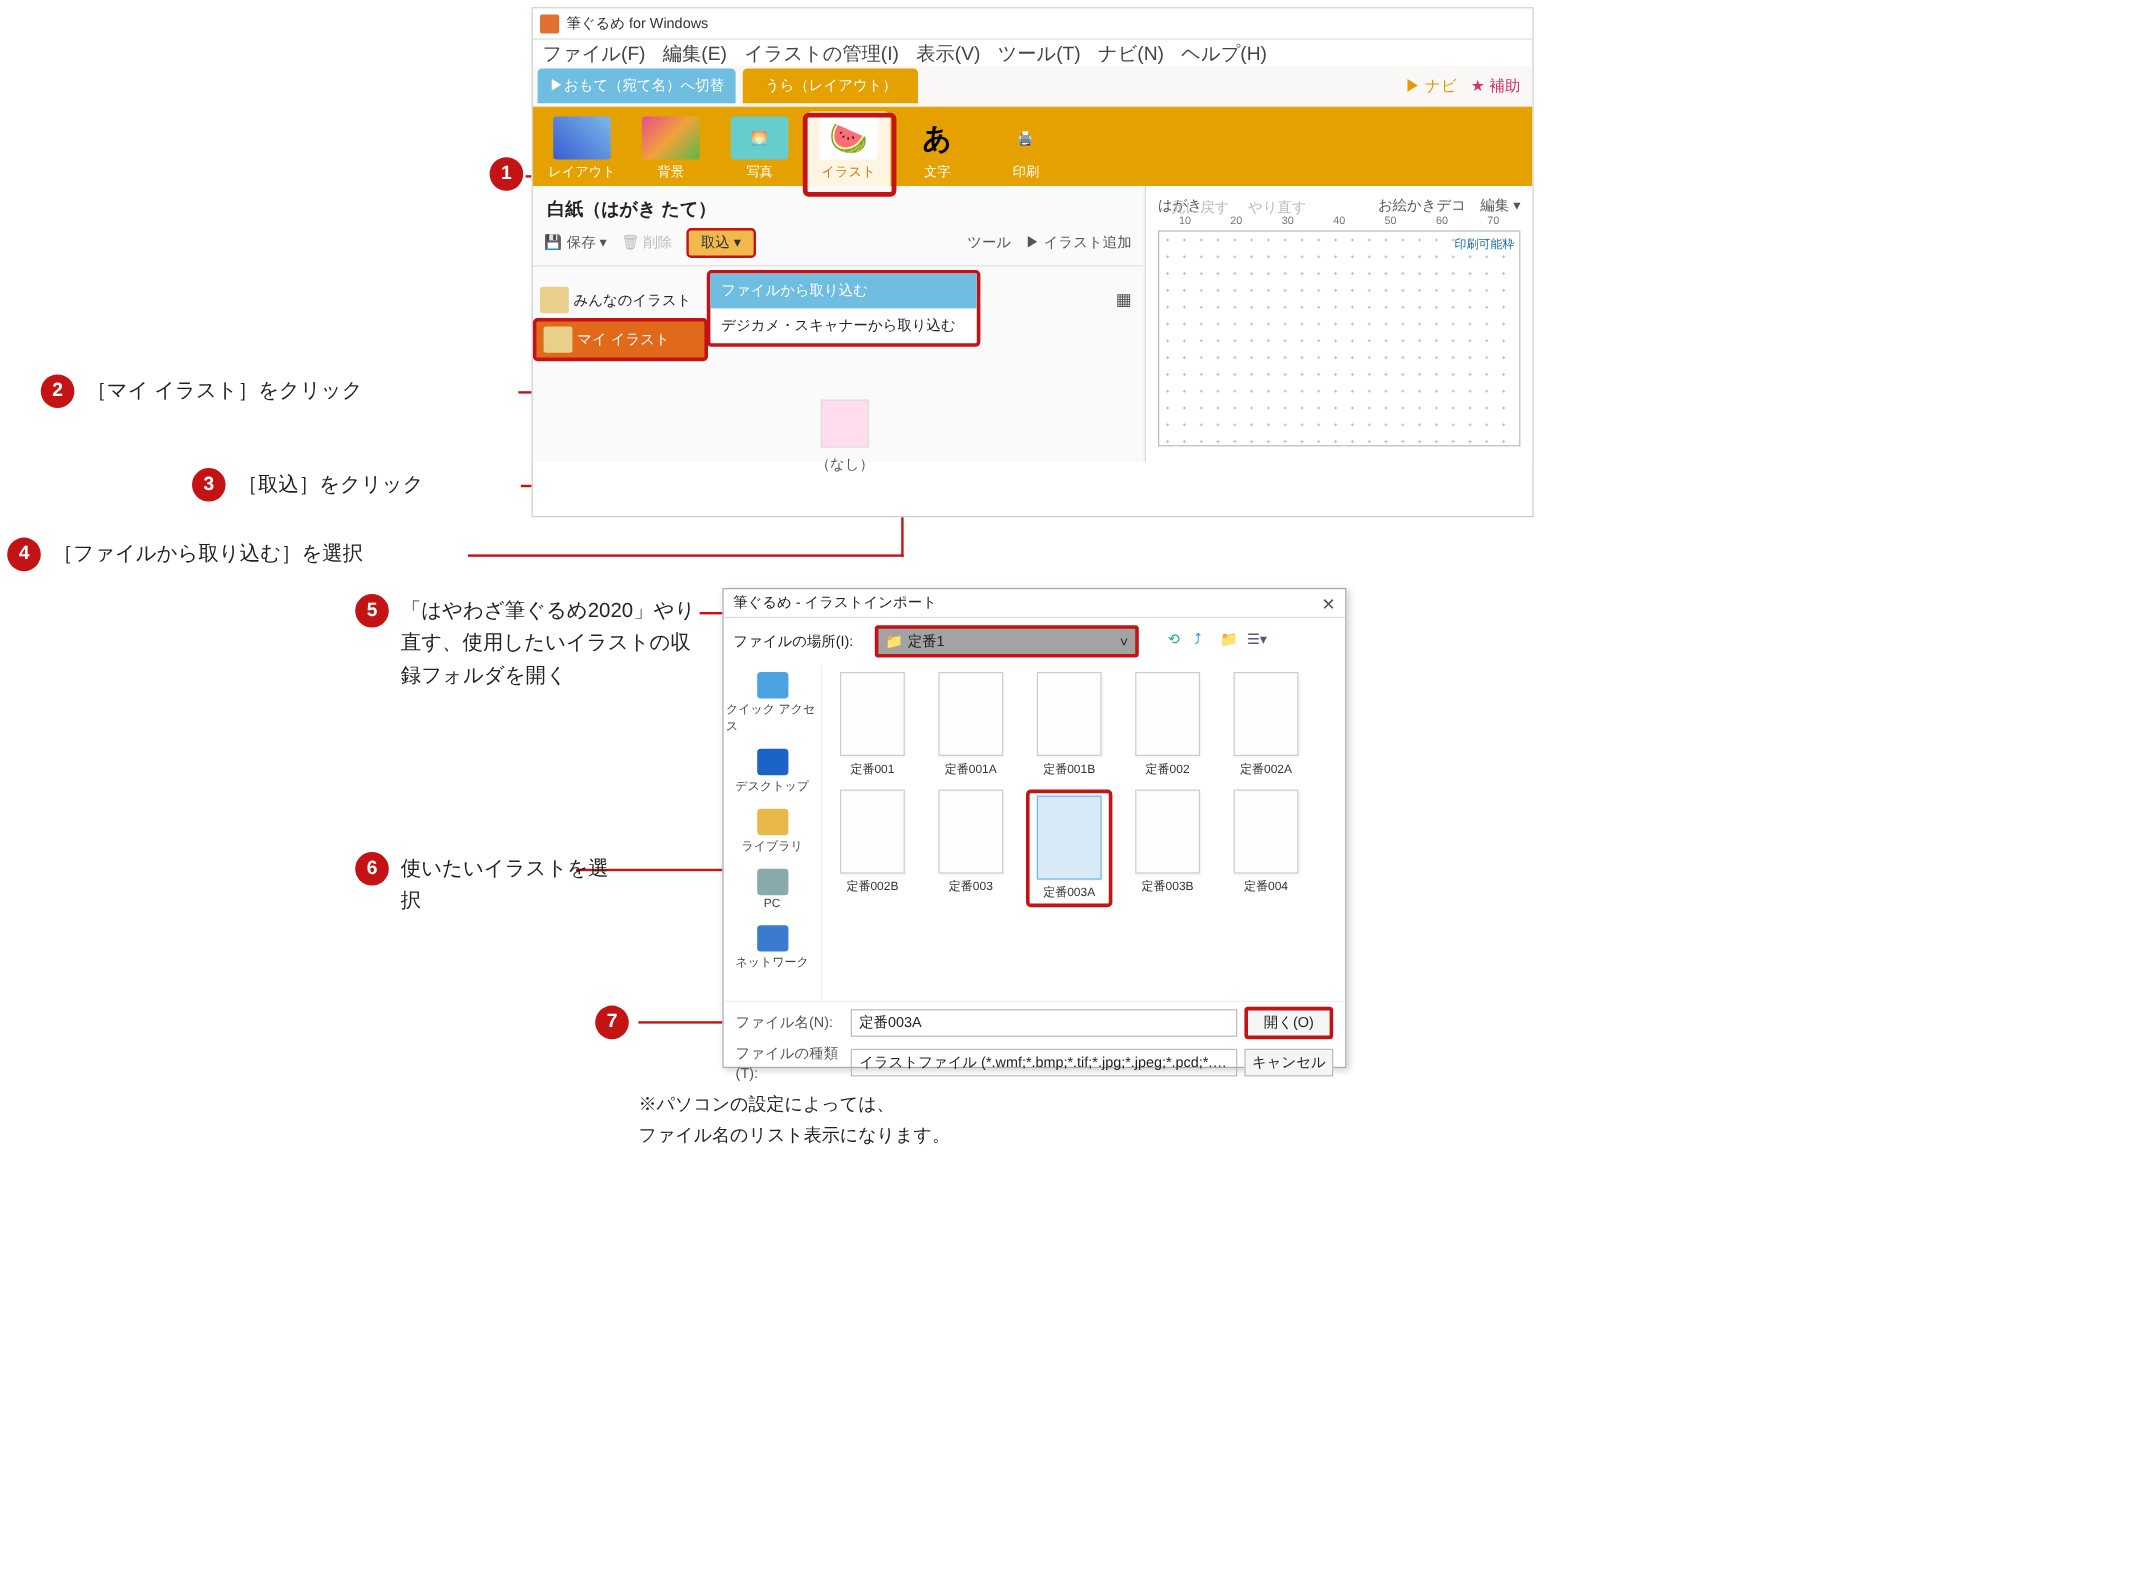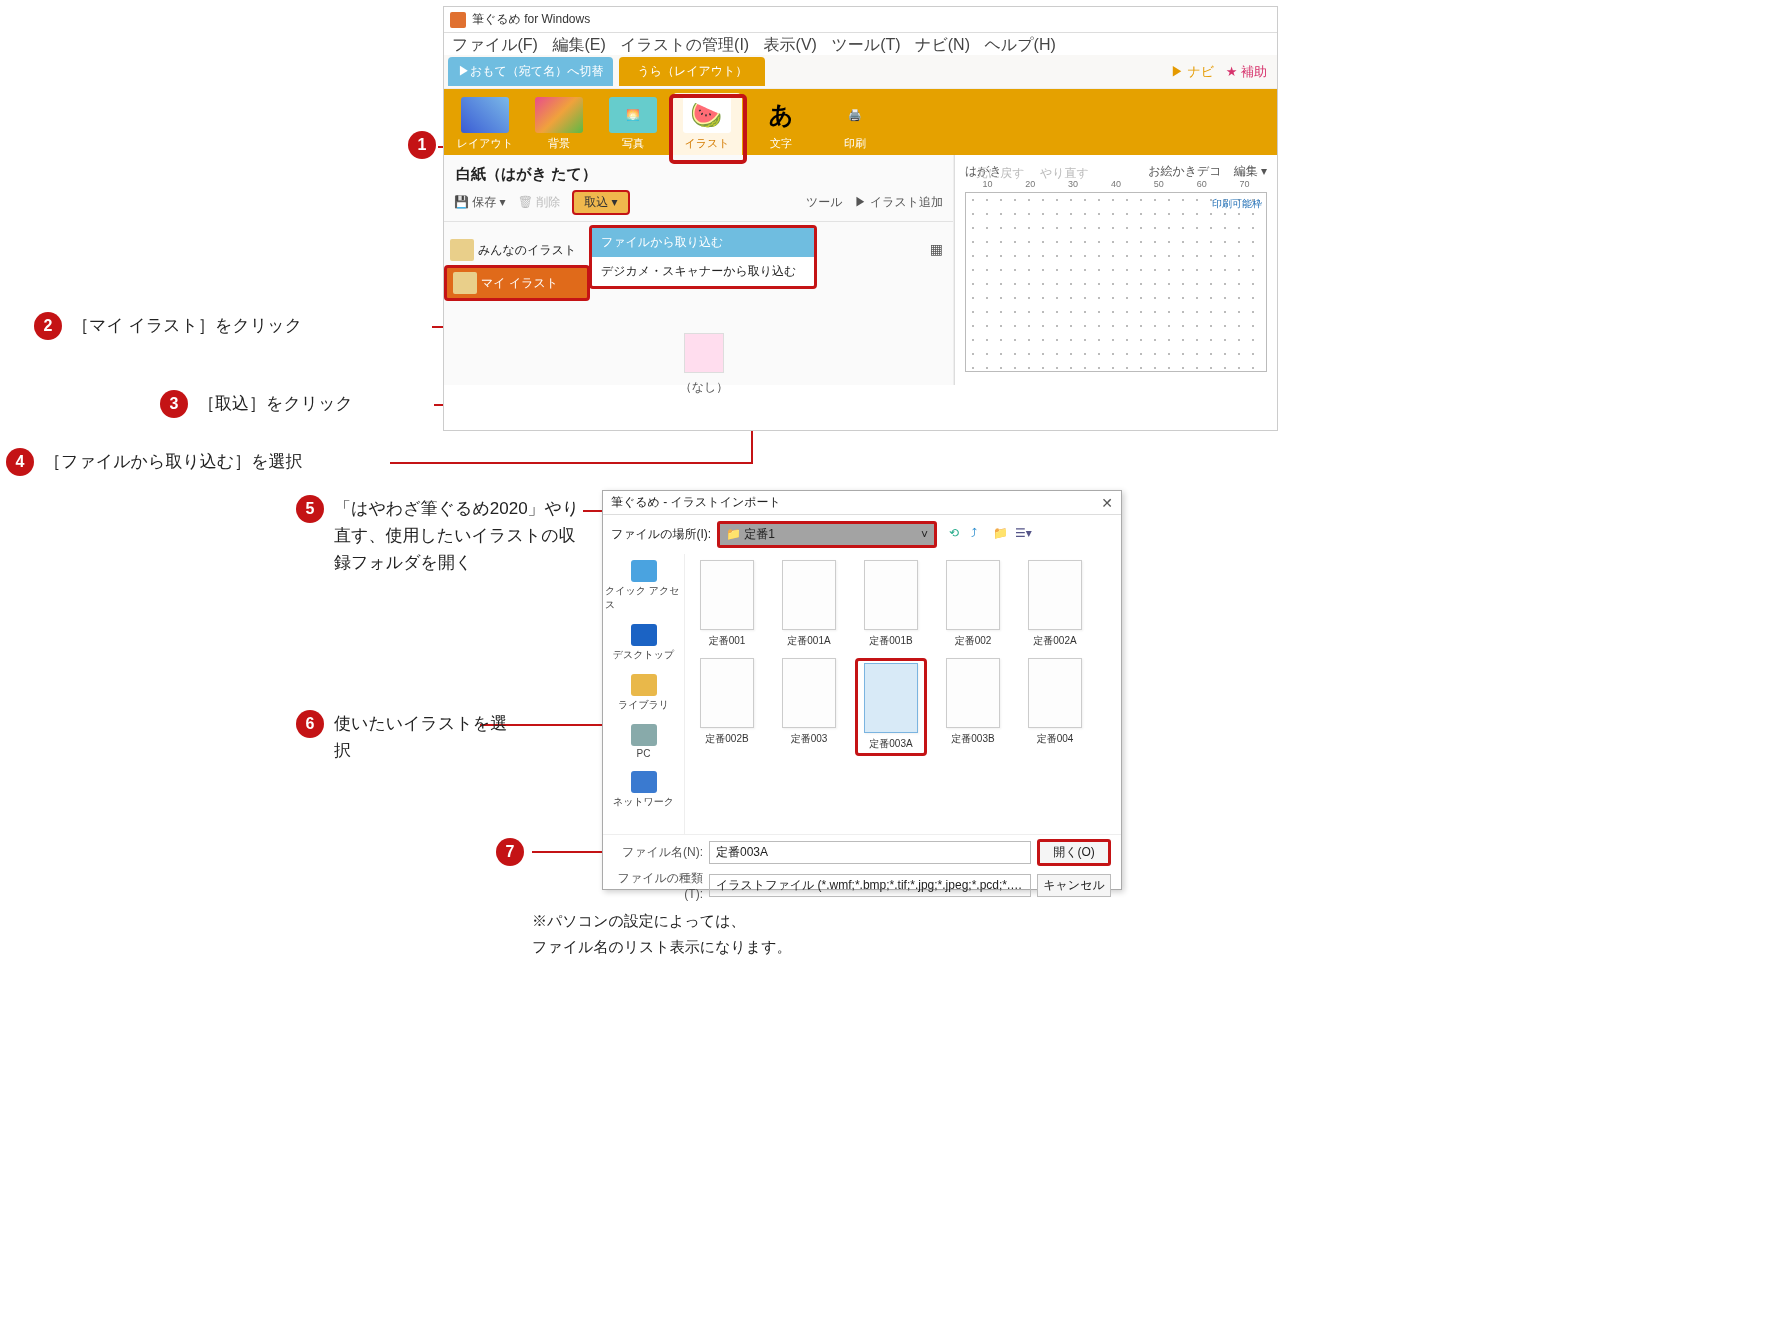--- a/index.html
+++ b/index.html
@@ -52,36 +52,36 @@
 .rtop { display:flex; justify-content:space-between; padding:8px 10px; font-size:12px; color:#555; }
 .canvas { margin:4px 10px; height:180px; border:1px solid #bbb; background:#fff; position:relative;
   background-image: radial-gradient(#bbb 1px, transparent 1px); background-size:14px 14px; }
 .ruler { position:absolute; top:-14px; left:0; right:0; font-size:9px; color:#777; display:flex; justify-content:space-around; }
 .pframe { position:absolute; top:4px; right:4px; font-size:10px; color:#1b6bb3; }
 
 
 .dialog { position:absolute; left:602px; top:490px; width:520px; height:400px; background:#fff; border:1px solid #aaa; box-shadow:2px 2px 6px rgba(0,0,0,.2); font-size:12px; }
 .dtitle { display:flex; align-items:center; justify-content:space-between; padding:4px 8px; border-bottom:1px solid #ddd; height:24px; }
 .dclose { font-size:14px; color:#555; }
-.dloc { display:flex; align-items:center; padding:6px 8px; gap:6px; }
+.dloc { display:flex; align-items:center; padding:6px 8px; gap:18px; }
 .dloc .combo { flex:0 0 220px; border:3px solid #c41315; border-radius:3px; padding:2px 6px; display:flex; align-items:center; justify-content:space-between; background:#a3a3a3; }
 .dlocicons { display:flex; gap:4px; margin-left:6px; }
 .dlocicons span { width:18px; height:18px; display:inline-block; }
 .dbody { display:flex; height:280px; }
 .dside { width:82px; border-right:1px solid #eee; }
 .dsi { display:flex; flex-direction:column; align-items:center; padding:6px 2px; font-size:10px; color:#444; gap:2px; }
 .dsi .ic { width:26px; height:22px; border-radius:3px; }
 .grid { flex:1; padding:6px; display:flex; flex-wrap:wrap; gap:10px; align-content:flex-start; overflow:hidden; }
 .gitem { width:72px; font-size:10px; text-align:center; color:#333; }
 .gitem .gthumb { width:54px; height:70px; margin:0 auto 4px; border:1px solid #ccc; background:#fdfdfd; box-shadow:1px 1px 2px rgba(0,0,0,.06); }
 .gitem.sel { border:3px solid #c41315; border-radius:4px; padding:2px; }
 .gitem.sel .gthumb { background:#d8eaf7; border-color:#7ab4e0; }
 .dbot { padding:4px 10px 8px 10px; border-top:1px solid #eee; display:flex; flex-direction:column; gap:4px; }
 .dbrow { display:flex; align-items:center; gap:6px; }
-.dbrow .lbl { width:90px; text-align:right; color:#555; }
+.dbrow .lbl { width:90px; color:#555; }
 .dbrow .val { flex:1; border:1px solid #bbb; padding:2px 6px; white-space:nowrap; overflow:hidden; text-overflow:ellipsis; }
 .dbrow .btn { width:74px; text-align:center; border:1px solid #bbb; padding:2px 0; background:#f5f5f5; }
 .dbrow .btn.open { border:3px solid #c41315; border-radius:3px; }
 
 
 .callout { position:absolute; display:flex; align-items:flex-start; gap:10px; }
 .cnum { width:28px; height:28px; border-radius:50%; background:#c41315; color:#fff; font-weight:bold; display:flex; align-items:center; justify-content:center; flex-shrink:0; font-size:16px; }
 .ctext { font-size:17px; line-height:1.6; color:#222; }
 .line { position:absolute; background:#c41315; }
 .note { position:absolute; font-size:15px; color:#222; line-height:1.7; }

